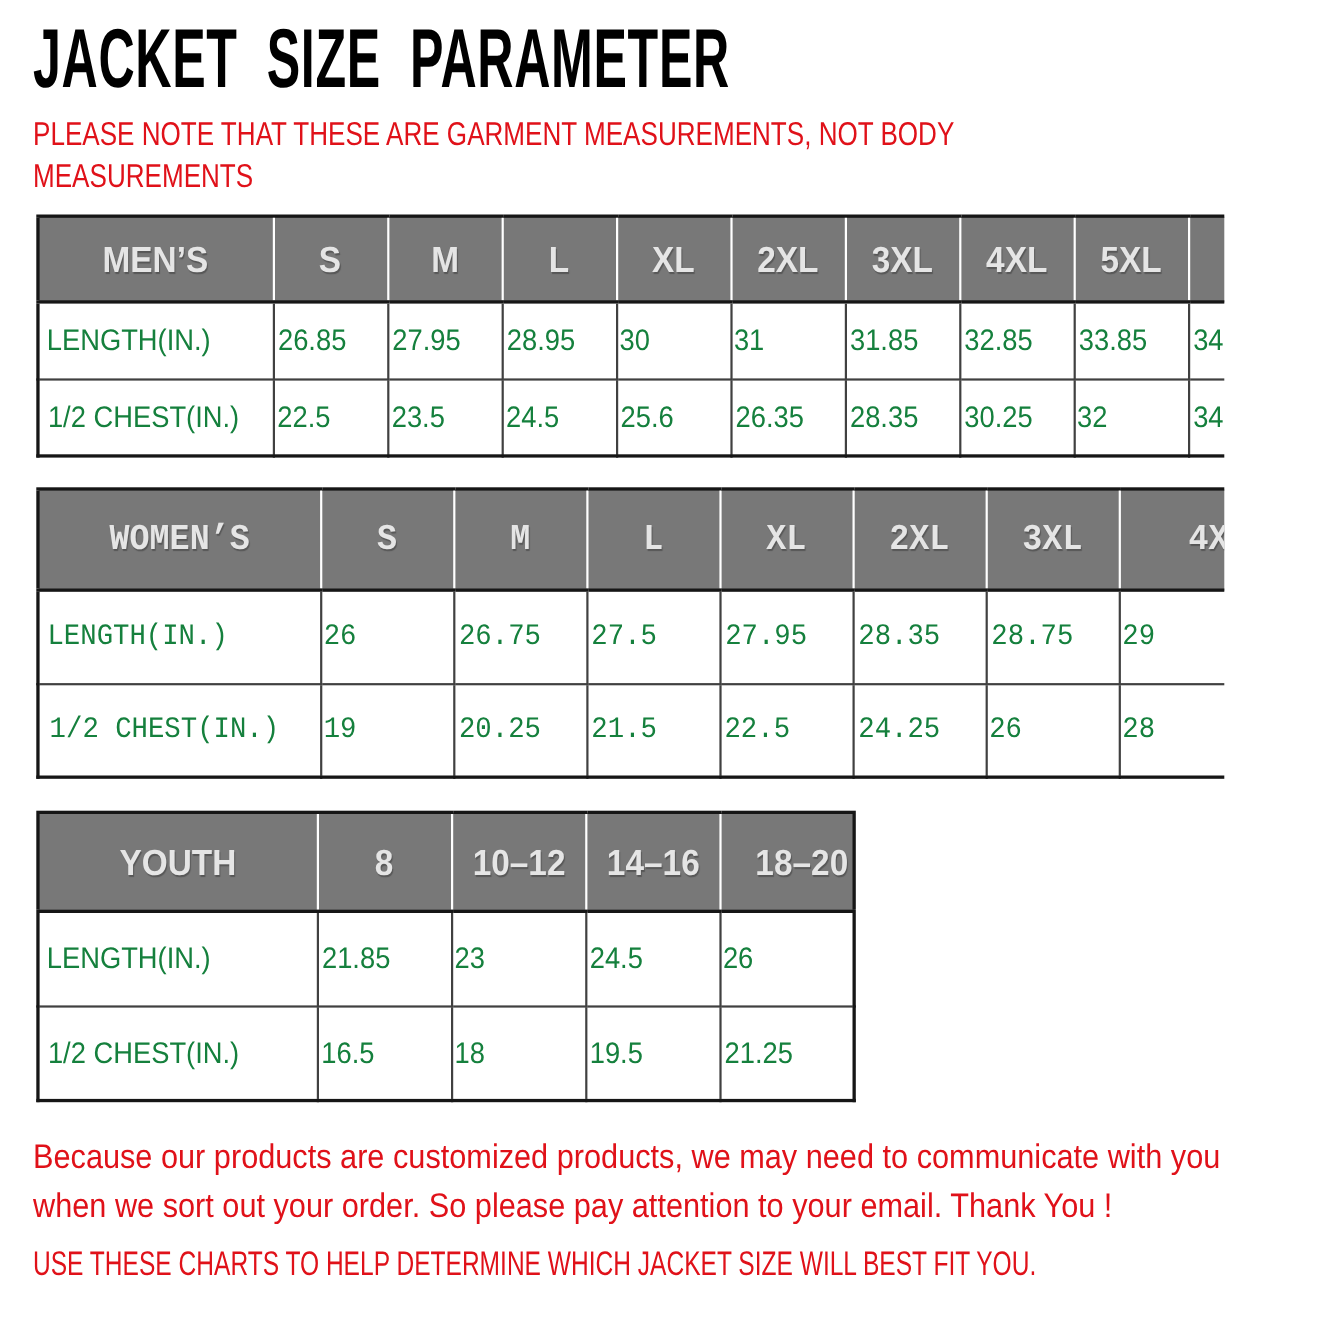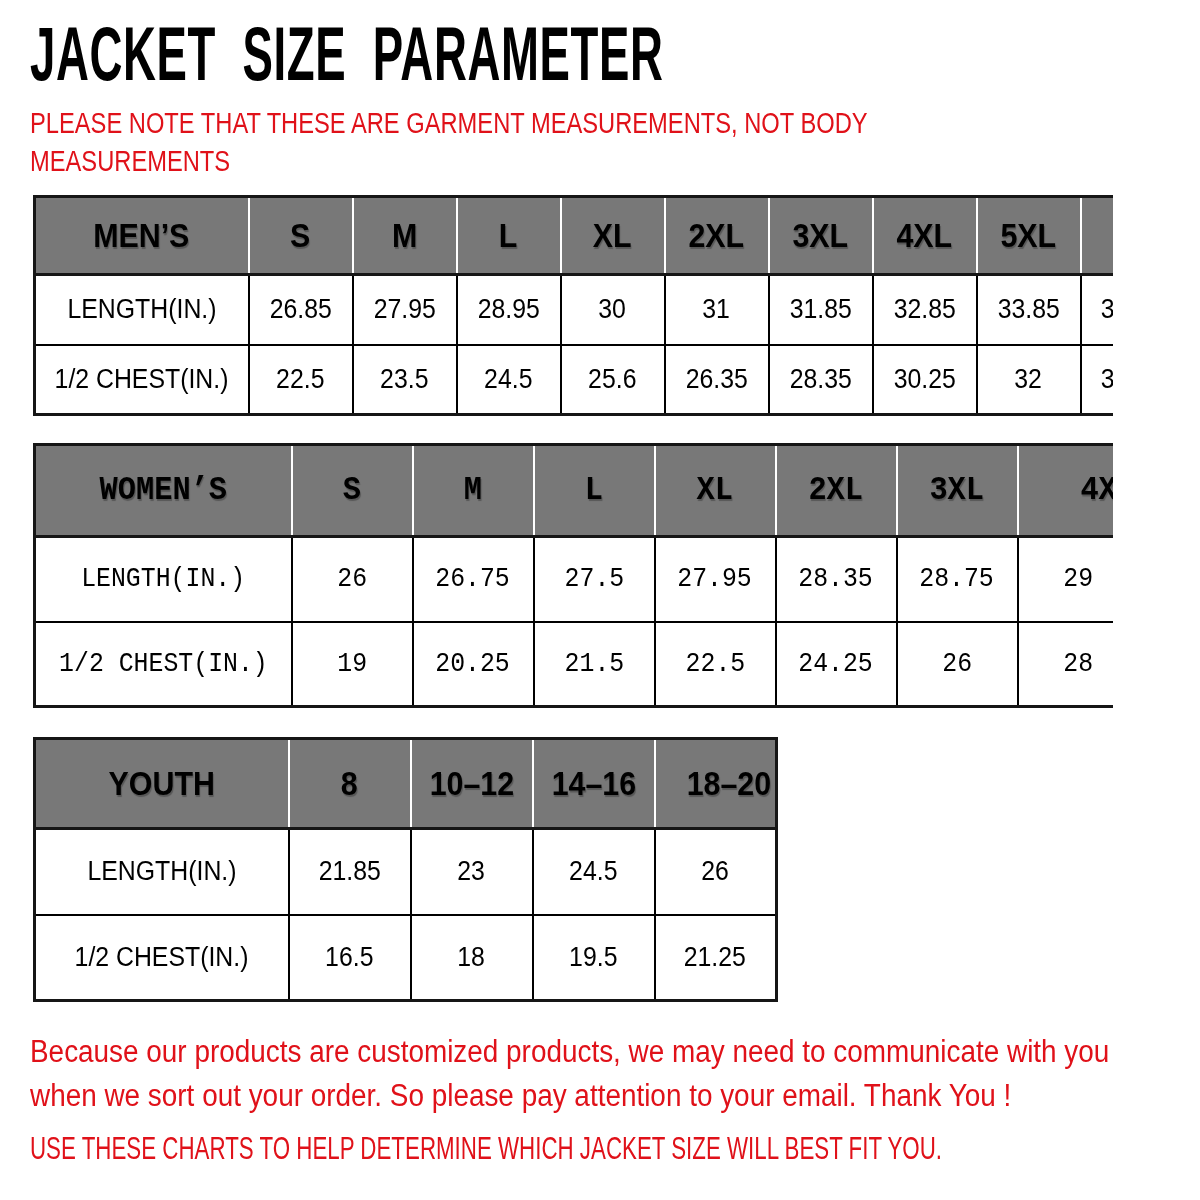--- a/index.html
+++ b/index.html
@@ -56,41 +56,41 @@
   
   table.size-table {
     position: absolute;
     border-collapse: collapse;
     table-layout: fixed;
     border: 3px solid #161616;
     background: #ffffff;
   }
   table.size-table th {
     background: #787878;
-    color: #000000;
+    color: #e5e5e5;
     font-weight: 700;
     font-size: 33px;
     text-align: center;
     vertical-align: middle;
     border-left: 2px solid #ffffff;
     border-right: 2px solid #ffffff;
     border-top: 3px solid #161616;
     border-bottom: 3px solid #161616;
     text-shadow: 1px 2px 1px rgba(0,0,0,0.28);
     padding: 0;
   }
   table.size-table th:first-child { border-left: none; }
   table.size-table th:last-child  { border-right: none; text-align: right; }
   table.size-table td {
     background: #ffffff;
-    color: #000000;
+    color: #15803d;
     font-size: 27px;
-    text-align: center;
+    text-align: left;
     vertical-align: middle;
-    border: 2px solid #000000;
+    border: 2px solid #404040;
     padding: 0;
   }
   .cell-text {
     display: inline-block;
     transform: scaleX(0.92);
     transform-origin: center center;
     white-space: nowrap;
   }
 
   .mens   { left: 33px; top: 195px; width: 1152px; }

